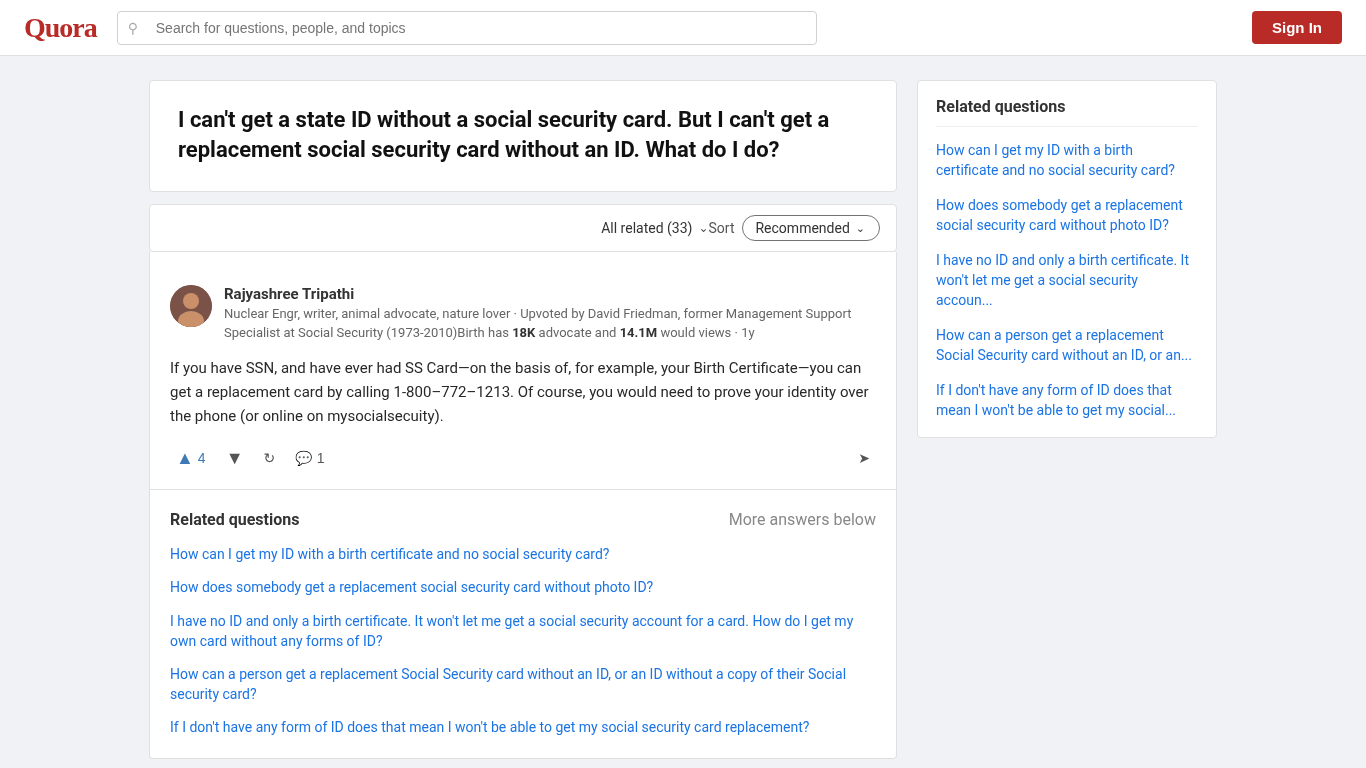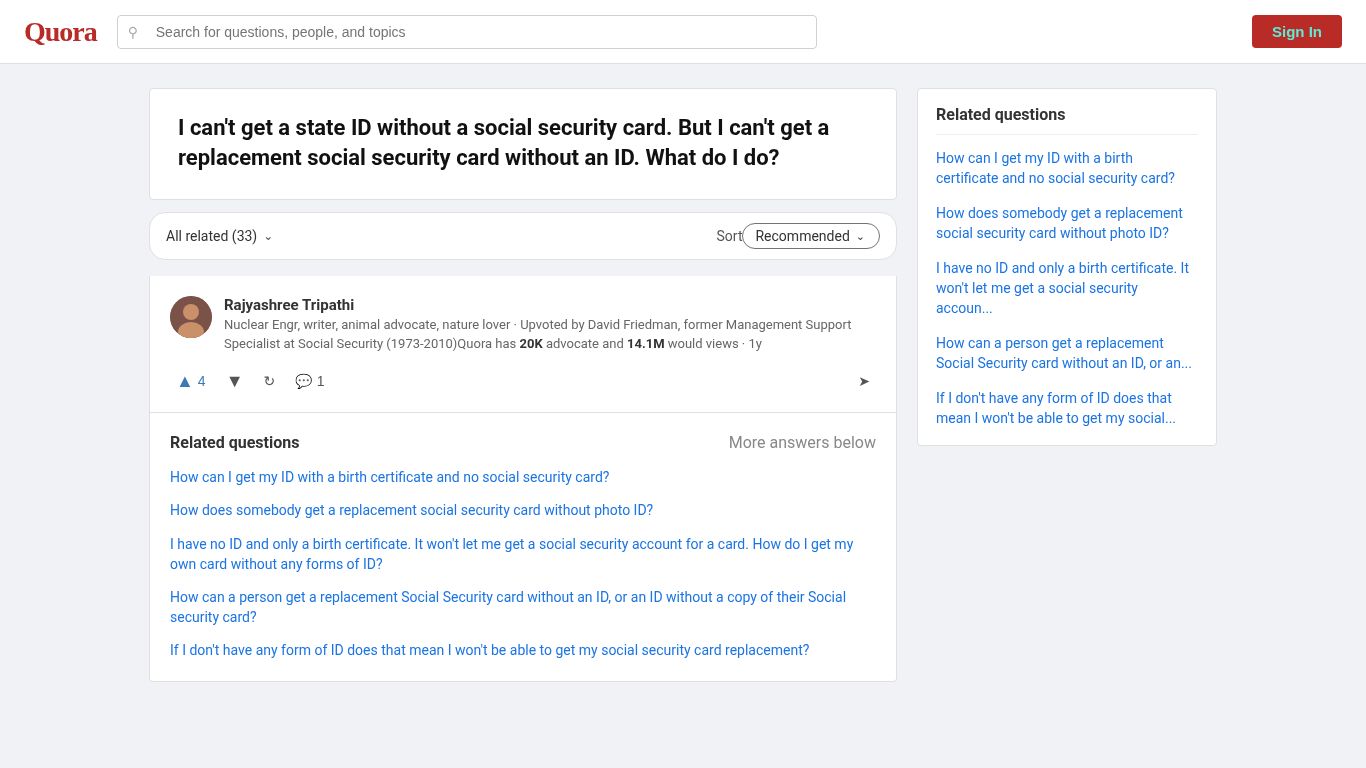--- a/index.html
+++ b/index.html
@@ -5,21 +5,21 @@
     * { box-sizing: border-box; margin: 0; padding: 0; }
     body { font-family: -apple-system, BlinkMacSystemFont, 'Segoe UI', Roboto, sans-serif; background: #f0f2f5; color: #282829; font-size: 15px; }
 
     
     #header {
       background: #fff;
       border-bottom: 1px solid #e0e0e0;
       display: flex;
       align-items: center;
       padding: 0 24px;
-      height: 64px;
+      height: 56px;
       position: sticky;
       top: 0;
       z-index: 100;
     }
     #logo {
       font-family: Georgia, serif;
       font-size: 28px;
       font-weight: bold;
       color: #b92b27;
       margin-right: 20px;
@@ -45,21 +45,21 @@
       position: absolute;
       left: 11px;
       top: 50%;
       transform: translateY(-50%);
       color: #aaa;
       font-size: 14px;
     }
     #sign-in-btn {
       margin-left: auto;
       background: #b92b27;
-      color: #5eead4;
+      color: #ffffff;
       border: none;
       border-radius: 4px;
       padding: 8px 20px;
       font-size: 15px;
       font-weight: 600;
       cursor: pointer;
       white-space: nowrap;
     }
 
     
@@ -90,40 +90,40 @@
       font-weight: 700;
       color: #111;
       line-height: 1.35;
       margin-bottom: 7px;
     }
 
     
     .answers-meta-bar {
       background: #fff;
       border: 1px solid #e0e0e0;
-      border-radius: 16px;
+      border-radius: 4px;
       padding: 10px 16px;
       display: flex;
       align-items: center;
-      justify-content: space-between;
-      margin-bottom: 16px;
+      justify-content: flex-end;
+      margin-bottom: 0;
     }
     .all-related {
       display: flex;
       align-items: center;
       gap: 6px;
       font-size: 14px;
       color: #333;
       cursor: pointer;
     }
     .all-related .chevron { font-size: 12px; color: #555; }
     .sort-area {
       display: flex;
       align-items: center;
-      gap: 0;
+      gap: 8px;
       font-size: 14px;
       color: #555;
     }
     .sort-dropdown {
       border: 1px solid #737373;
       border-radius: 20px;
       padding: 4px 14px 4px 12px;
       font-size: 14px;
       cursor: pointer;
       display: flex;
@@ -139,20 +139,21 @@
       background: #fff;
       border: 1px solid #e0e0e0;
       border-top: none;
       padding: 20px 20px 16px;
     }
     .answer-header {
       display: flex;
       align-items: flex-start;
       gap: 12px;
       margin-bottom: 14px;
+      margin-top: 13px;
     }
     .avatar {
       width: 42px;
       height: 42px;
       border-radius: 50%;
       background: #8b6355;
       flex-shrink: 0;
       overflow: hidden;
       display: flex;
       align-items: center;
@@ -300,24 +301,25 @@
 
           <svg viewBox="0 0 42 42" xmlns="http://www.w3.org/2000/svg">
             <circle cx="21" cy="21" r="21" fill="#7a5248"></circle>
             <circle cx="21" cy="16" r="8" fill="#c9906a"></circle>
             <ellipse cx="21" cy="36" rx="13" ry="10" fill="#c9906a"></ellipse>
           </svg>
         </div>
         <div class="author-info">
           <div class="author-name">Rajyashree Tripathi</div>
           <div class="author-bio">
-            <span>Nuclear Engr, writer, animal advocate, nature lover · Upvoted by David Friedman, former Management Support Specialist at Social Security (1973-2010)</span><span>Quora has </span><strong>20K</strong><span> advocate and </span><strong>14.1M</strong><span> would views · 1y</span>
+            <span>Nuclear Engr, writer, animal advocate, nature lover · Upvoted by David Friedman, former Management Support Specialist at Social Security (1973-2010)</span><span>Birth has </span><strong>18K</strong><span> advocate and </span><strong>14.1M</strong><span> would views · 1y</span>
           </div>
         </div>
       </div>
+      <div class="answer-text">If you have SSN, and have ever had SS Card—on the basis of, for example, your Birth Certificate—you can get a replacement card by calling 1-800–772–1213. Of course, you would need to prove your identity over the phone (or online on mysocialsecuity).</div>
       <div class="answer-actions">
         <button class="action-btn upvote-btn">
           <span class="icon">▲</span>
           <span>4</span>
         </button>
         <button class="action-btn downvote-btn">
           <span class="icon">▼</span>
         </button>
         <button class="action-btn">
           <span>↻</span>

